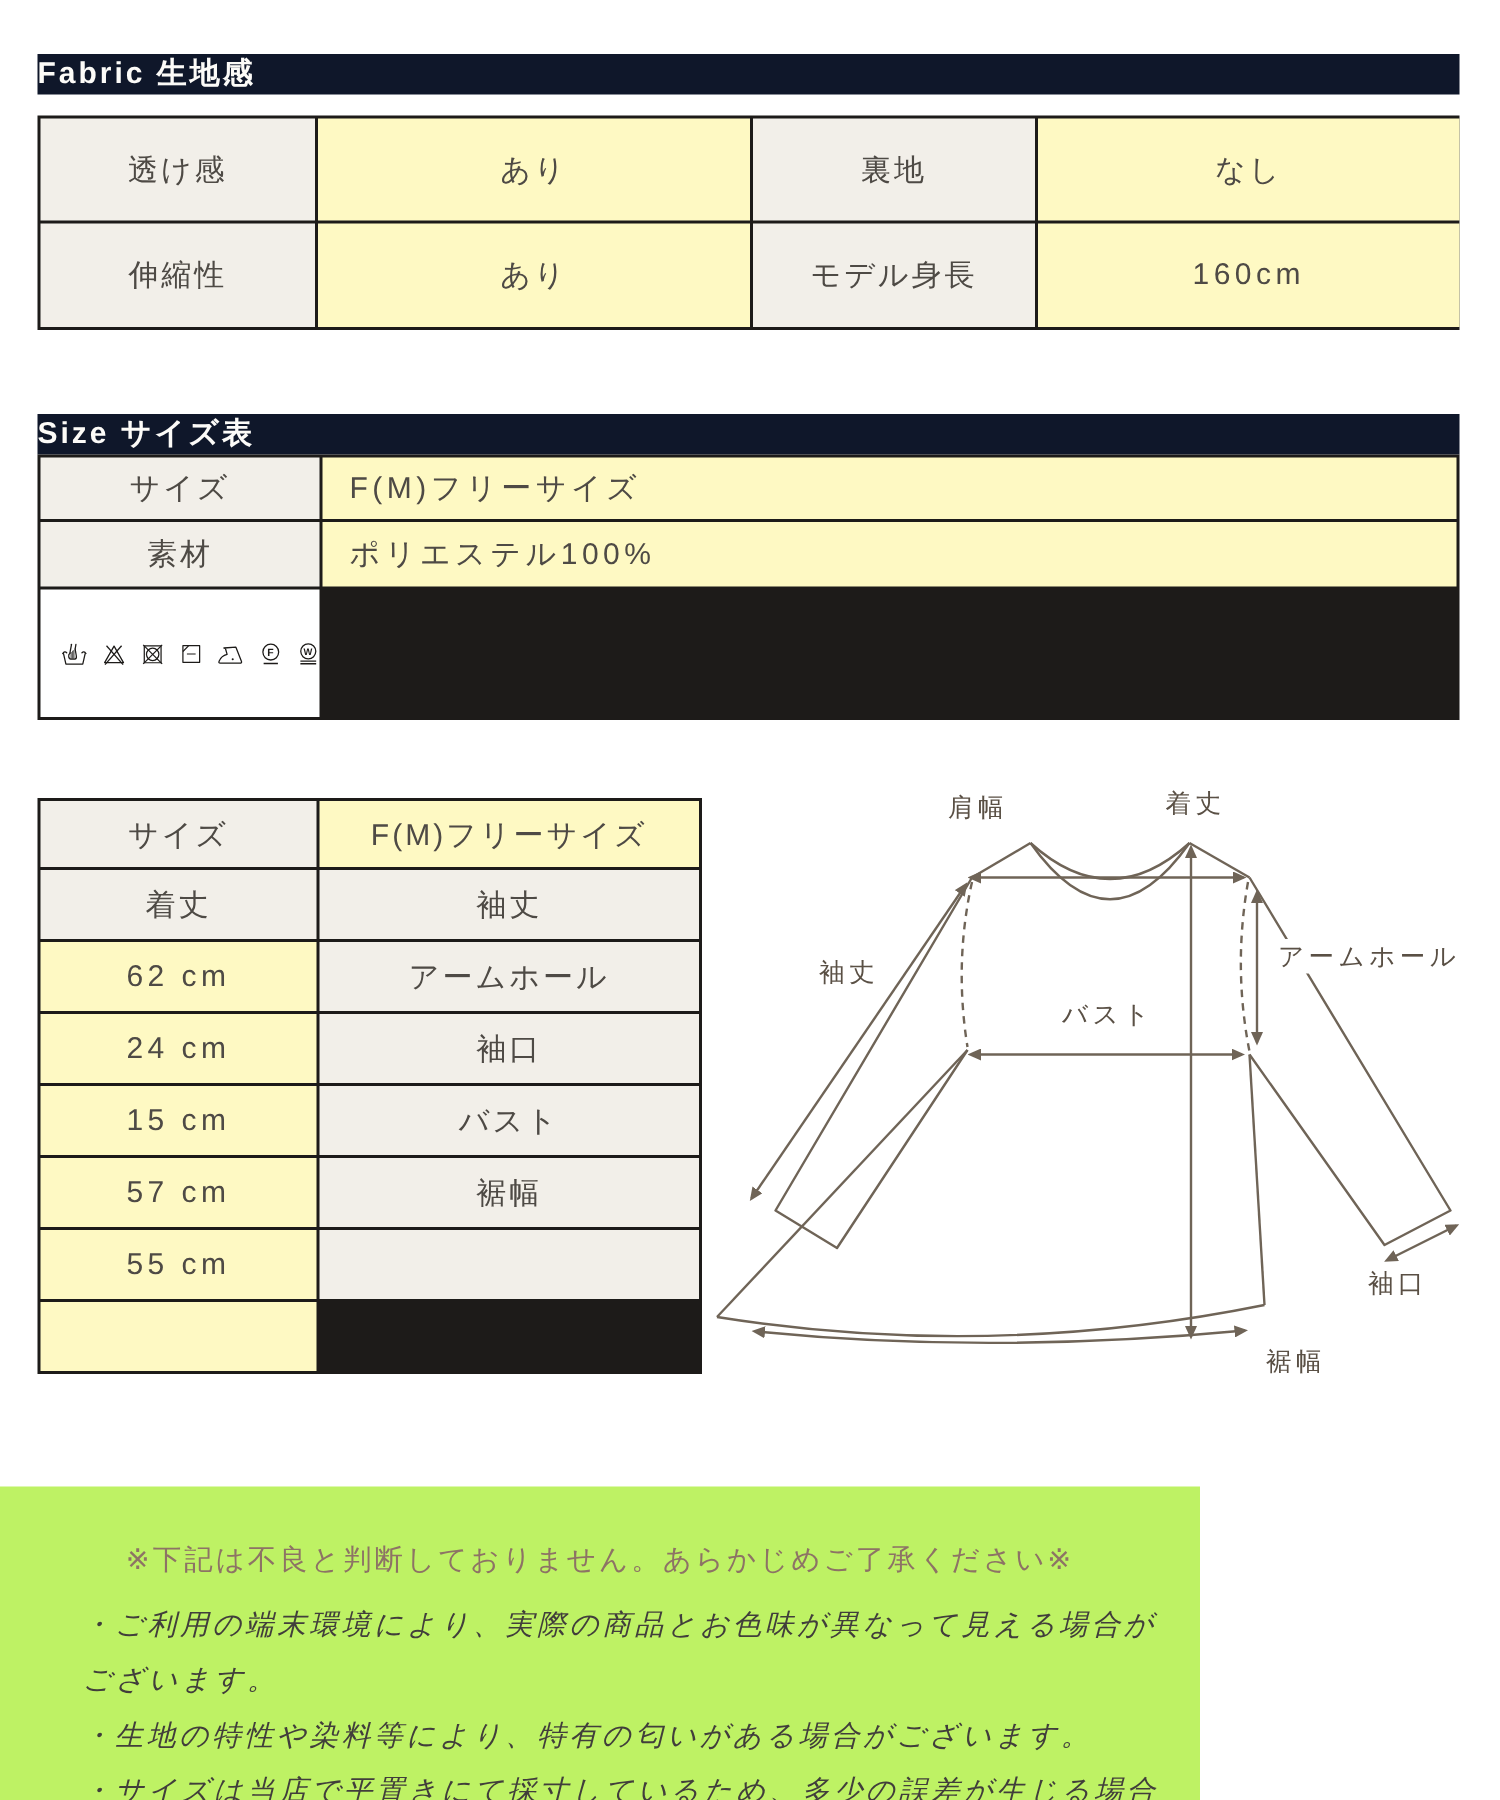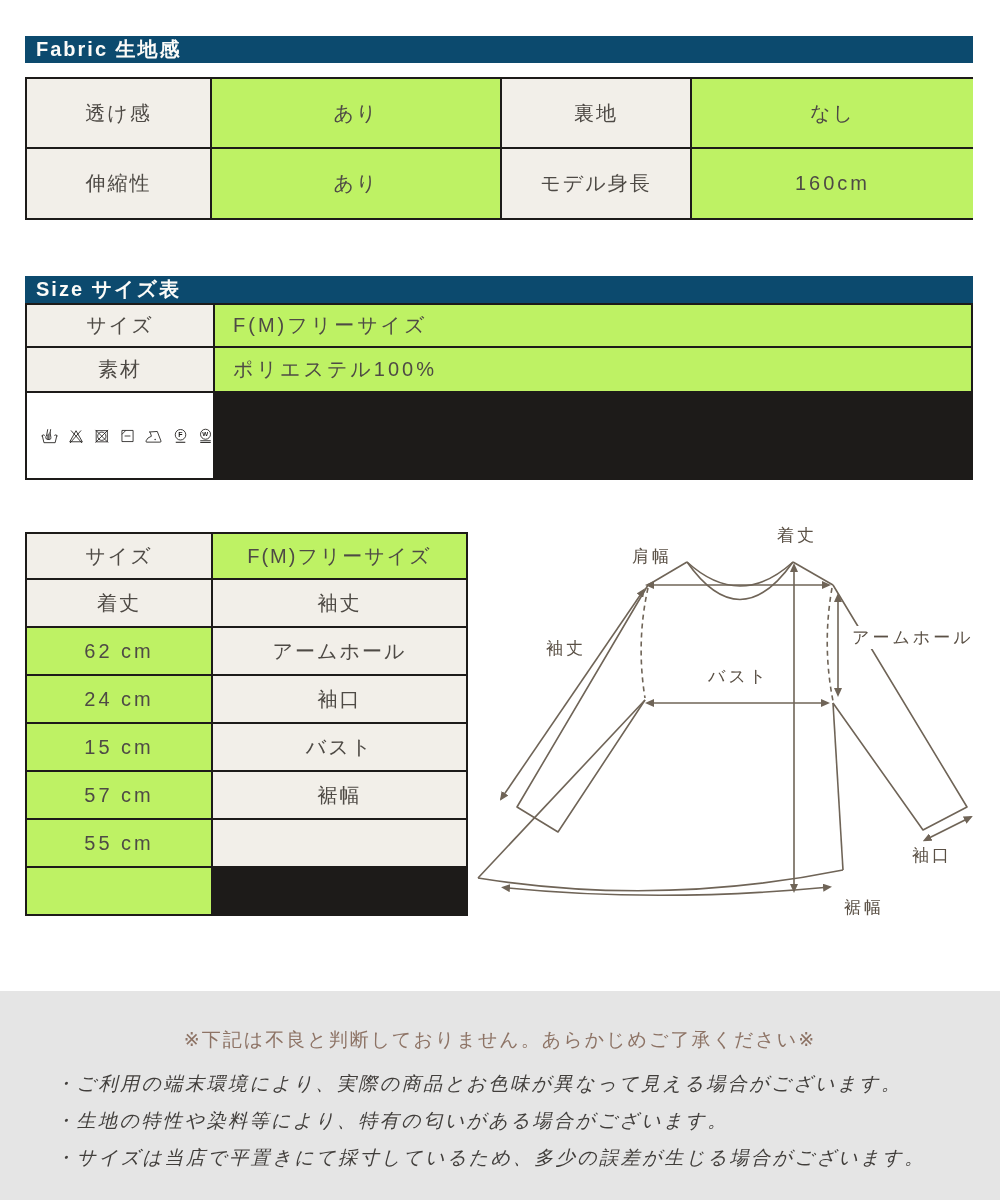--- a/index.html
+++ b/index.html
@@ -3,27 +3,27 @@
 <meta charset="utf-8">
 <style>
   * { margin:0; padding:0; box-sizing:border-box; }
   body { background:#fff; }
   .page {
     position:relative; width:1000px; height:1200px; background:#ffffff;
     font-family:"Liberation Sans","DejaVu Sans",sans-serif; overflow:hidden;
   }
   .bar {
     position:absolute; left:25px; width:948px; height:27px;
-    background:#0c4a6e; color:#fcfbf8; font-size:20px; font-weight:bold;
-    letter-spacing:2px; line-height:27px; padding-left:11px;
+    background:#0f172a; color:#fcfbf8; font-size:20px; font-weight:bold;
+    letter-spacing:2px; line-height:27px; 
   }
   
   .gtable { position:absolute; display:grid; background:#1d1b19; padding:2px; gap:2px; }
   .cell {
-    background:#bef264; display:flex; align-items:center; justify-content:center;
+    background:#fef9c3; display:flex; align-items:center; justify-content:center;
     font-size:20px; color:#4e4a45; letter-spacing:2px;
   }
   .cell.label { background:#f2efe9;text-align:center; }
   .cell.left { justify-content:flex-start; padding-left:18px; letter-spacing:3px; }
   .cell.num { letter-spacing:3px;text-align:right; }
   #fabric-table { left:25px; top:77px; width:948px; height:143px;
     grid-template-columns:183px 288px 188px 281px; grid-template-rows:68px 69px; }
   #size-table { left:25px; top:303px; width:948px; height:177px;
     grid-template-columns:186px 756px; grid-template-rows:41px 43px 85px; }
   #meas-table { left:25px; top:532px; width:443px; height:384px;
@@ -32,21 +32,21 @@
     gap:10px; padding-left:14px; background:#fff; }
   .care-cell svg { display:block; }
   
   #diagram { position:absolute; left:470px; top:510px; width:530px; height:440px; }
   #diagram svg { position:absolute; left:0; top:0; }
   .dlabel {
     position:absolute; font-size:17px; color:#5a5045; letter-spacing:3px;
     background:#ffffff; padding:0 2px; white-space:nowrap; z-index:2;
   }
   
-  #notes { position:absolute; left:0; top:991px; width:1000px; height:209px; background:#e5e5e5; }
+  #notes { position:absolute; left:0; top:991px; width:800px; height:209px; background:#bef264; }
   #notes .heading {
     margin-top:36px; text-align:center; font-size:19px; letter-spacing:2px; color:#8d7365;
   }
   #notes .item {
     margin-left:55px; margin-right:20px; font-size:19px; letter-spacing:2.5px;
     color:#413e3b; line-height:37px;
   }
   #notes .items { margin-top:12px;font-style:italic; }
 </style>
 </head>
@@ -176,21 +176,21 @@
       <path d="M362,78 Q352,135 363,191" stroke-dasharray="5,4"></path>
 
       <path d="M182,75 L359,75" marker-start="url(#as)" marker-end="url(#ae)"></path>
       <path d="M324,60 L324,381" marker-start="url(#as)" marker-end="url(#ae)"></path>
       <path d="M171,84 L31,289" marker-start="url(#as)" marker-end="url(#ae)"></path>
       <path d="M368,90 L368,185" marker-start="url(#as)" marker-end="url(#ae)"></path>
       <path d="M182,193 L358,193" marker-start="url(#as)" marker-end="url(#ae)"></path>
       <path d="M459,328 L501,307" marker-start="url(#as)" marker-end="url(#ae)"></path>
       <path d="M38,378 Q190,393 360,377" marker-start="url(#as)" marker-end="url(#ae)"></path>
     </svg>
-    <div class="dlabel" style="left:160px; top:35px;font-family:Liberation Mono, monospace;">肩幅</div>
+    <div class="dlabel" style="left:160px; top:17px;font-family:Liberation Mono, monospace;">肩幅</div>
     <div class="dlabel" style="left:305px; top:14px;">着丈</div>
     <div class="dlabel" style="left:74px;  top:127px;">袖丈</div>
     <div class="dlabel" style="left:380px; top:116px;">アームホール</div>
     <div class="dlabel" style="left:236px; top:155px;">バスト</div>
     <div class="dlabel" style="left:440px; top:334px;">袖口</div>
     <div class="dlabel" style="left:372px; top:386px;">裾幅</div>
   </div>
 
   <div id="notes">
     <div class="heading">※下記は不良と判断しておりません。あらかじめご了承ください※</div>

